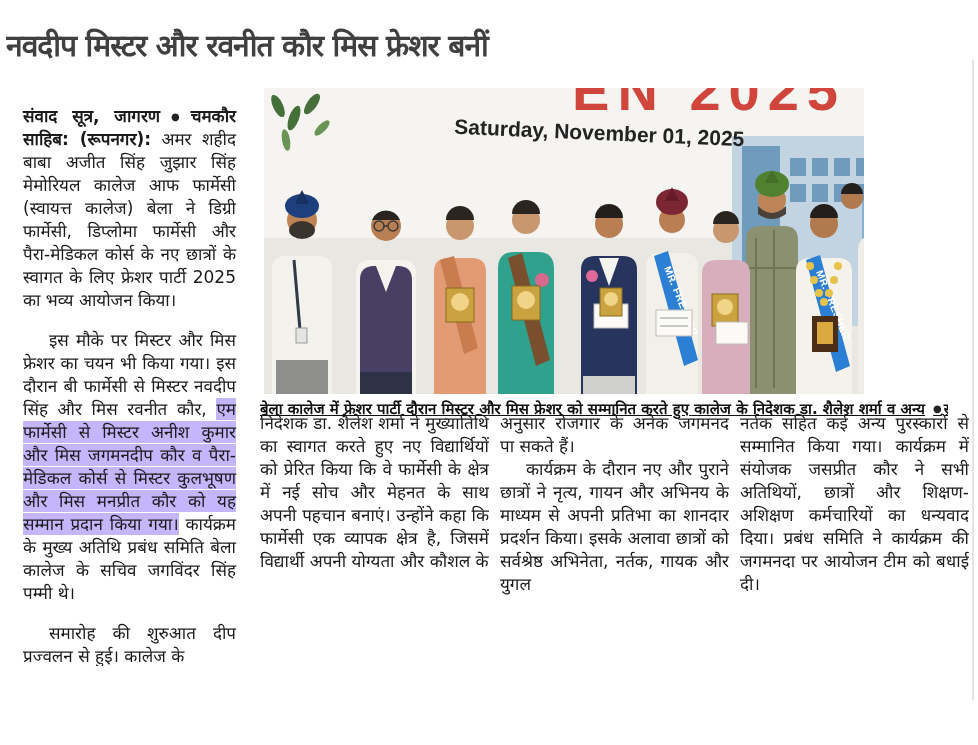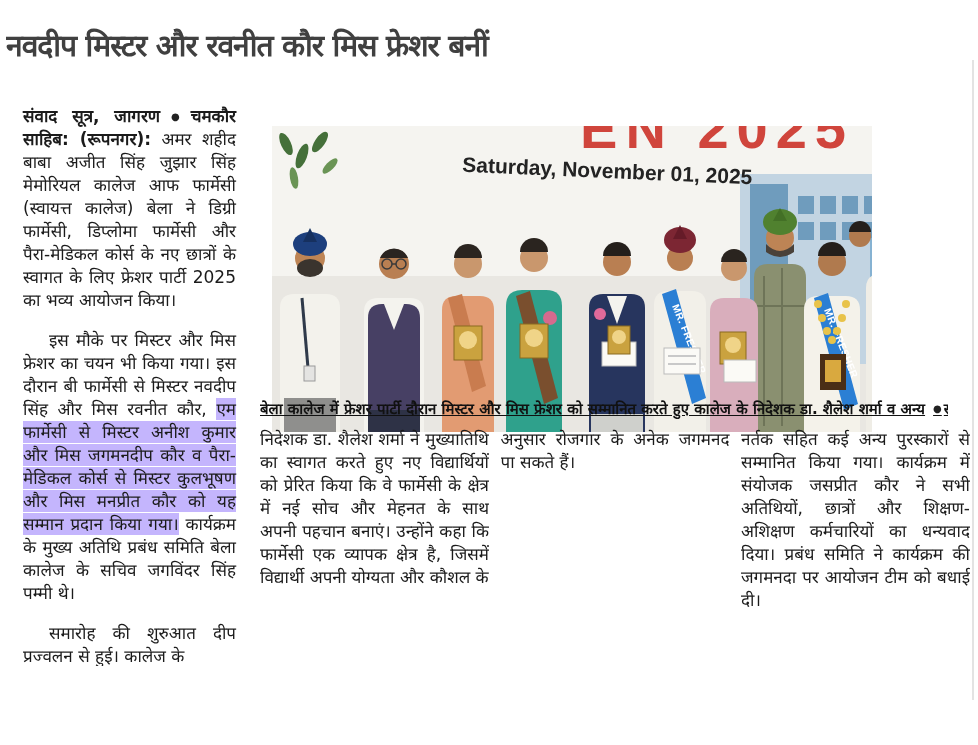--- a/index.html
+++ b/index.html
@@ -16,35 +16,35 @@
   .left-col{
     position:absolute;left:6px;top:88px;width:247px;height:578px;
     font-size:17px;line-height:23px;text-align:justify;overflow:hidden;
   }
   .left-col p{margin:17px;}
   .indent{text-indent:26px;}
   .byline,.dateline{font-weight:bold;}
   .bullet{font-size:10px;vertical-align:2px;padding:0 2px;color:#222;}
   .hl{background:#c4b5fd;padding:1px 0;}
   .photo-wrap{
-    position:absolute;left:272px;top:88px;width:600px;height:306px;
-    overflow:hidden;background:#e9e7e2;margin-top:38px;
+    position:absolute;left:264px;top:88px;width:600px;height:306px;
+    overflow:hidden;background:#e9e7e2;
   }
   .photo-wrap svg{display:block;}
   .caption{
     position:absolute;left:260px;top:398px;width:688px;height:26px;
     font-size:15px;font-weight:bold;color:#111;
     display:flex;align-items:baseline;overflow:hidden;
     white-space:nowrap;
     text-decoration:underline;
   }
   .caption .credit-group{white-space:nowrap;padding-left:6px;}
   .body-cols{
-    position:absolute;left:260px;top:428px;width:710px;height:240px;
-    display:flex;gap:11px;justify-content:space-between;
+    position:absolute;left:260px;top:412px;width:710px;height:240px;
+    display:flex;gap:11px;
   }
   .body-col{
     width:229px;font-size:17px;line-height:23px;text-align:justify;overflow:hidden;
   }
   .body-col p{margin:0;}
   .scan-mark{
     position:absolute;right:4px;top:60px;width:2px;height:640px;
     background:#e3e3e3;
   }
 </style>
@@ -228,20 +228,21 @@
     <span>बेला कालेज में फ्रेशर पार्टी दौरान मिस्टर और मिस फ्रेशर को सम्मानित करते हुए कालेज के निदेशक डा. शैलेश शर्मा व अन्य</span>
     <span class="credit-group"><span class="bullet">●</span><span>सौ. संस्था</span></span>
   </div>
 
   <div class="body-cols">
     <div class="body-col">
       <p>निदेशक डा. शैलेश शर्मा ने मुख्यातिथि का स्वागत करते हुए नए विद्यार्थियों को प्रेरित किया कि वे फार्मेसी के क्षेत्र में नई सोच और मेहनत के साथ अपनी पहचान बनाएं। उन्होंने कहा कि फार्मेसी एक व्यापक क्षेत्र है, जिसमें विद्यार्थी अपनी योग्यता और कौशल के</p>
     </div>
     <div class="body-col">
       <p>अनुसार रोजगार के अनेक जगमनद पा सकते हैं।</p>
+      <p class="indent">कार्यक्रम के दौरान नए और पुराने छात्रों ने नृत्य, गायन और अभिनय के माध्यम से अपनी प्रतिभा का शानदार प्रदर्शन किया। इसके अलावा छात्रों को सर्वश्रेष्ठ अभिनेता, नर्तक, गायक और युगल</p>
     </div>
     <div class="body-col">
       <p>नर्तक सहित कई अन्य पुरस्कारों से सम्मानित किया गया। कार्यक्रम में संयोजक जसप्रीत कौर ने सभी अतिथियों, छात्रों और शिक्षण-अशिक्षण कर्मचारियों का धन्यवाद दिया। प्रबंध समिति ने कार्यक्रम की जगमनदा पर आयोजन टीम को बधाई दी।</p>
     </div>
   </div>
 
   <div class="scan-mark"></div>
 
 </div>
 

